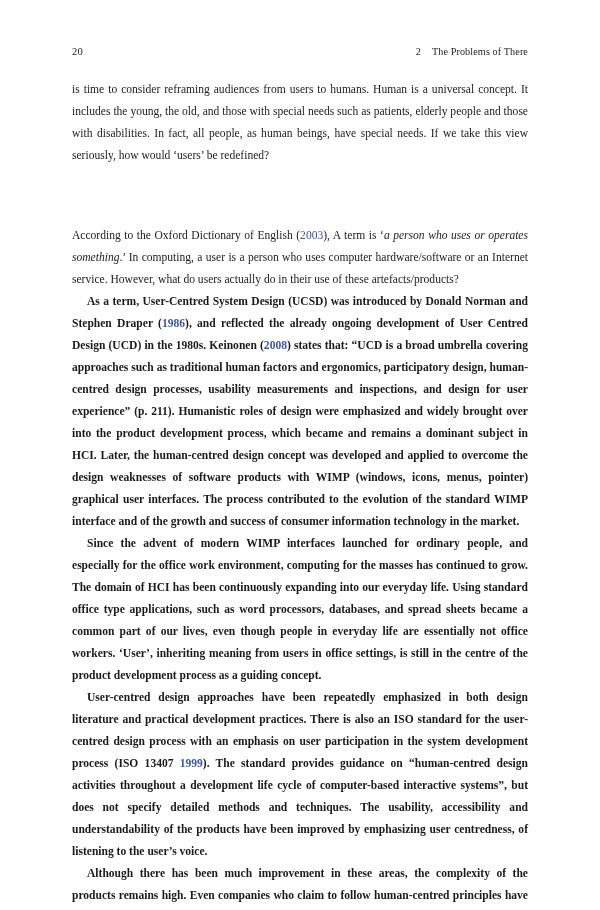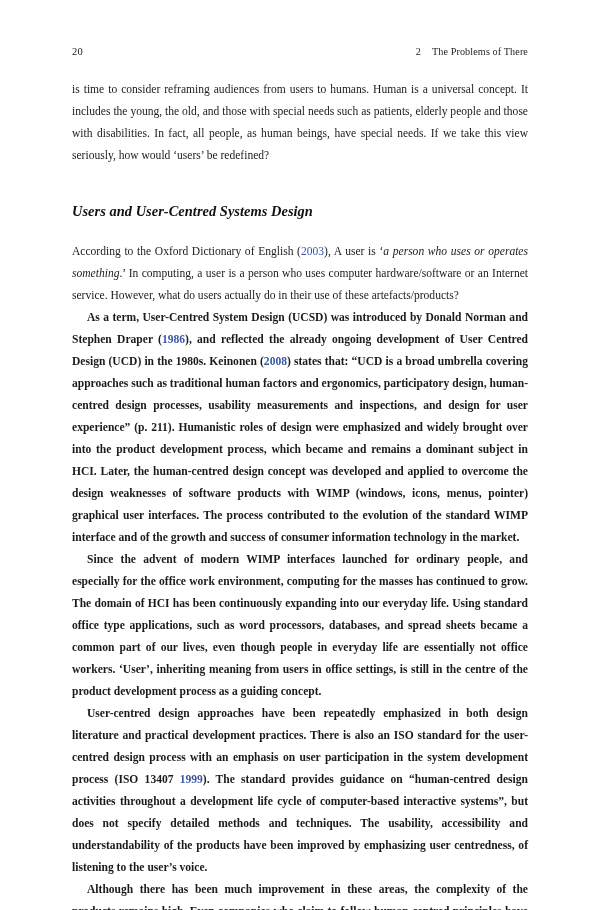--- a/index.html
+++ b/index.html
@@ -110,25 +110,24 @@
         <span>The Problems of There</span>
       </span>
     </div>
 
     <div class="spacer-after-p1" style="height:18px"></div>
 
     <p class="para">is time to consider reframing audiences from users to humans. Human is a universal concept. It includes the young, the old, and those with special needs such as patients, elderly people and those with disabilities. In fact, all people, as human beings, have special needs. If we take this view seriously, how would ‘users’ be redefined?</p>
 
     <div class="spacer-after-p1"></div>
 
-    <h2 class="section-heading">Users and User-Centred Systems Design</h2>
 
     <div class="spacer-after-heading"></div>
 
-    <p class="para"><span>According to the Oxford Dictionary of English (</span><a class="cite" href="#">2003</a><span>), A user is ‘</span><em class="cite-italic">a person who uses or operates something</em><span>.’ In computing, a user is a person who uses computer hardware/software or an Internet service. However, what do users actually do in their use of these artefacts/products?</span></p>
+    <p class="para"><span>According to the Oxford Dictionary of English (</span><a class="cite" href="#">2003</a><span>), A term is ‘</span><em class="cite-italic">a person who uses or operates something</em><span>.’ In computing, a user is a person who uses computer hardware/software or an Internet service. However, what do users actually do in their use of these artefacts/products?</span></p>
 
     <p class="para indent"><span>As a term, User-Centred System Design (UCSD) was introduced by Donald Norman and Stephen Draper (</span><a class="cite" href="#">1986</a><span>), and reflected the already ongoing development of User Centred Design (UCD) in the 1980s. Keinonen (</span><a class="cite" href="#">2008</a><span>) states that: “UCD is a broad umbrella covering approaches such as traditional human factors and ergonomics, participatory design, human-centred design processes, usability measurements and inspections, and design for user experience” (p. 211). Humanistic roles of design were emphasized and widely brought over into the product development process, which became and remains a dominant subject in HCI. Later, the human-centred design concept was developed and applied to overcome the design weaknesses of software products with WIMP (windows, icons, menus, pointer) graphical user interfaces. The process contributed to the evolution of the standard WIMP interface and of the growth and success of consumer information technology in the market.</span></p>
 
     <p class="para indent">Since the advent of modern WIMP interfaces launched for ordinary people, and especially for the office work environment, computing for the masses has continued to grow. The domain of HCI has been continuously expanding into our everyday life. Using standard office type applications, such as word processors, databases, and spread sheets became a common part of our lives, even though people in everyday life are essentially not office workers. ‘User’, inheriting meaning from users in office settings, is still in the centre of the product development process as a guiding concept.</p>
 
     <p class="para indent"><span>User-centred design approaches have been repeatedly emphasized in both design literature and practical development practices. There is also an ISO standard for the user-centred design process with an emphasis on user participation in the system development process (ISO 13407 </span><a class="cite" href="#">1999</a><span>). The standard provides guidance on “human-centred design activities throughout a development life cycle of computer-based interactive systems”, but does not specify detailed methods and techniques. The usability, accessibility and understandability of the products have been improved by emphasizing user centredness, of listening to the user’s voice.</span></p>
 
     <p class="para indent">Although there has been much improvement in these areas, the complexity of the products remains high. Even companies who claim to follow human-centred principles have released complex, confusing products. In both academia and industry, many disciplines and professionals use the terms user-centred and human-centred</p>
 
   </div>

